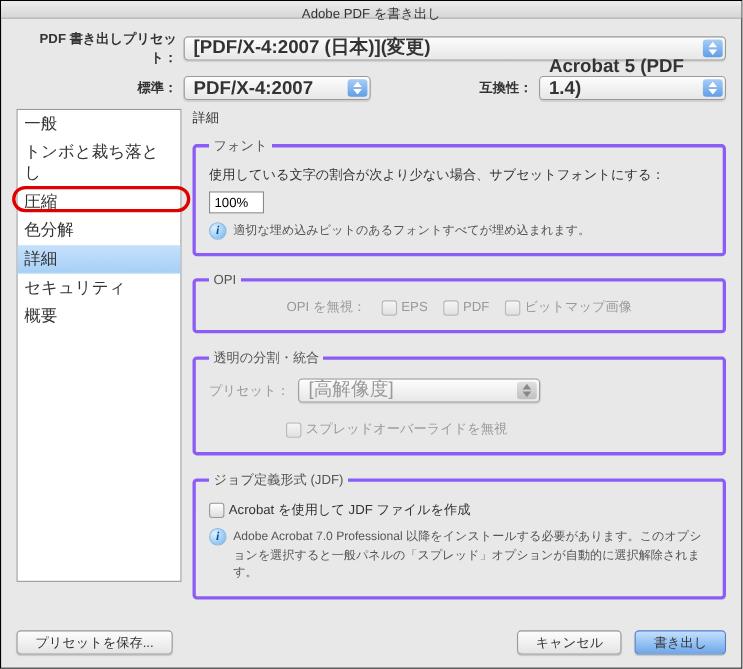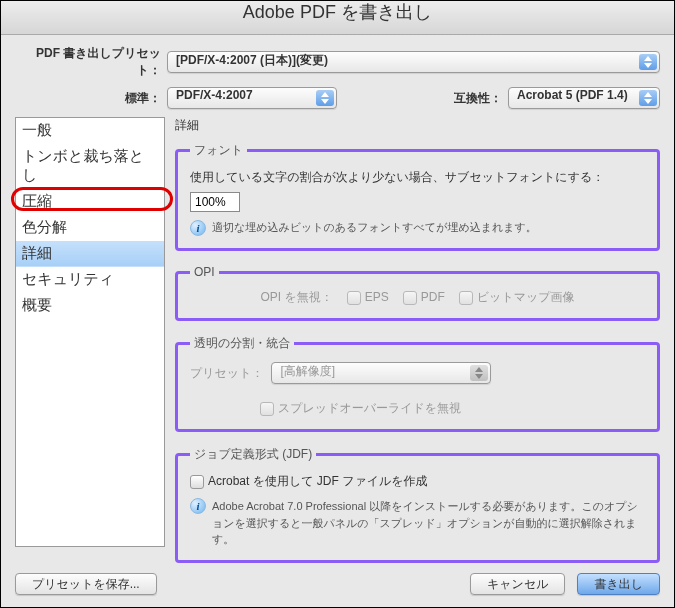--- a/index.html
+++ b/index.html
@@ -1,21 +1,21 @@
 <!DOCTYPE html>
 <html><head>
 <meta charset="utf-8">
 <style>
 * { box-sizing: border-box; margin: 0; padding: 0; font-family: "Hiragino Kaku Gothic Pro", "Lucida Grande", sans-serif; }
 body { background: #e8e8e8; width: 675px; height: 608px; font-size: 12px; color: #333; }
-.titlebar { height: 34px; background: linear-gradient(#ededed,#d6d6d6); border-bottom: 1px solid #aaa; text-align: center; line-height: 22px; font-size: 18px; }
+.titlebar { height: 16px; background: linear-gradient(#ededed,#d6d6d6); border-bottom: 1px solid #aaa; text-align: center; line-height: 22px; font-size: 12px; }
 .content { padding: 10px 14px; }
 .row { display: flex; align-items: center; margin-bottom: 8px; font-weight: bold; }
 .row-label { text-align: right; margin-right: 6px; font-size: 12px; }
-.dropdown { position: relative; background: linear-gradient(#fdfdfd,#e7e7e7); border: 1px solid #9a9a9a; border-radius: 4px; height: 22px; display: flex; align-items: flex-start; padding: 0 24px 0 8px; font-size: 12px; box-shadow: 0 1px 1px rgba(0,0,0,0.1); }
+.dropdown { position: relative; background: linear-gradient(#fdfdfd,#e7e7e7); border: 1px solid #9a9a9a; border-radius: 4px; height: 22px; display: flex; align-items: flex-end; padding: 0 24px 0 8px; font-size: 17px; box-shadow: 0 1px 1px rgba(0,0,0,0.1); }
 .dropdown.disabled { color: #999; }
 .dd-arrows { position: absolute; right: 2px; top: 2px; bottom: 2px; width: 18px; background: linear-gradient(#a9cdf5,#5f9ee8); border-radius: 3px; display: flex; flex-direction: column; align-items: center; justify-content: center; }
 .dd-arrows.gray { background: linear-gradient(#e0e0e0,#c0c0c0); }
 .dd-arrows svg { width: 8px; height: 6px; }
 .body-row { display: flex; gap: 10px; }
 .sidebar { width: 150px; height: 430px; background: #fff; border: 1px solid #999; font-size: 15px; }
 .sidebar-item { padding: 3px 6px; cursor: default; border-bottom: 1px solid transparent; }
 .sidebar-item.selected { background: linear-gradient(#c5e0fb,#a7d0f7); }
 .highlight-ring { position: absolute; border: 3px solid #e00000; border-radius: 14px; pointer-events: none; }
 .main { flex: 1; }
@@ -68,21 +68,21 @@
                 <path d="M4 0L8 5H0Z" fill="#fff"></path>
               </svg>
           <svg viewBox="0 0 8 6">
                 <path d="M4 6L0 1H8Z" fill="#fff"></path>
               </svg>
         </span>
       </div>
     </div>
     <div style="display:flex;align-items:center;margin-left:auto">
       <div class="row-label">互換性：</div>
-      <div class="dropdown" style="width:152px">
+      <div class="dropdown" style="width:170px">
         <span>Acrobat 5 (PDF 1.4)</span>
         <span class="dd-arrows">
           <svg viewBox="0 0 8 6">
                 <path d="M4 0L8 5H0Z" fill="#fff"></path>
               </svg>
           <svg viewBox="0 0 8 6">
                 <path d="M4 6L0 1H8Z" fill="#fff"></path>
               </svg>
         </span>
       </div>

